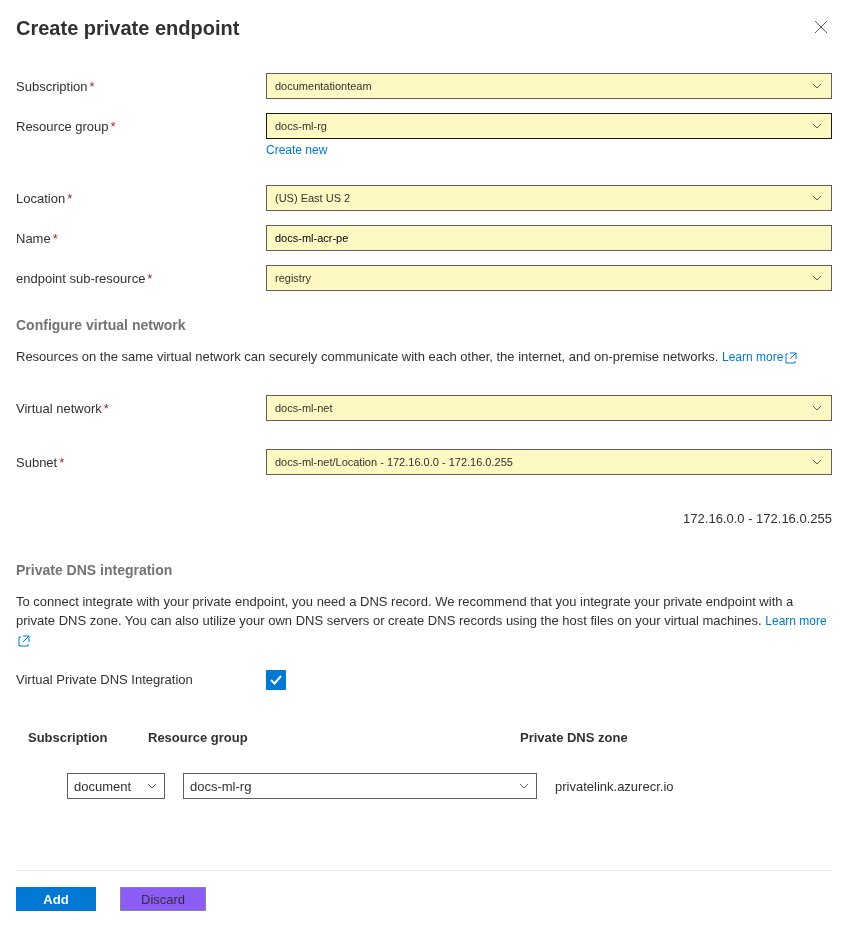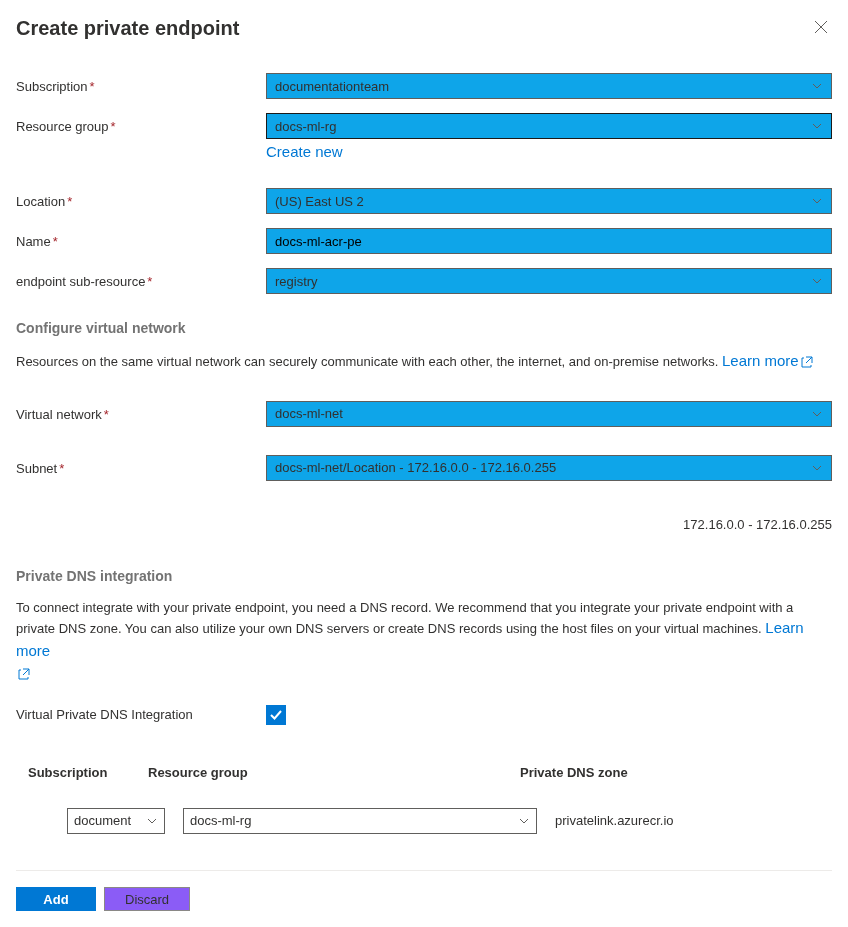--- a/index.html
+++ b/index.html
@@ -65,43 +65,43 @@
       flex: 1;
       display: flex;
       flex-direction: column;
     }
     .select-box, .text-input {
       width: 100%;
       height: 26px;
       border: 1px solid #605e5c;
       padding: 0 8px;
       font-family: inherit;
-      font-size: 13px;
-      background: #0ea5e9;
+      font-size: 11px;
+      background: #fef9c3;
       display: flex;
       align-items: center;
       justify-content: space-between;
       cursor: pointer;
     }
     .select-box.dark-border {
       border: 1px solid #1b1a19;
     }
     .text-input {
       cursor: text;
     }
     .chevron-svg {
       width: 12px;
       height: 12px;
       flex-shrink: 0;
     }
     .link {
       color: #0078d4;
       text-decoration: none;
       cursor: pointer;
-      font-size: 15px;
+      font-size: 12px;
     }
     .create-new-link {
       margin-top: 4px;
     }
     .section-title {
       font-size: 14px;
       font-weight: 600;
       margin-top: 26px;
       margin-bottom: 14px;
       color: #737373;
@@ -202,21 +202,21 @@
       width: 354px;
     }
     .footer-divider {
       border: none;
       border-top: 1px solid #edebe9;
       margin-top: 36px;
     }
     .footer {
       padding-top: 16px;
       display: flex;
-      gap: 8px;
+      gap: 24px;
     }
     .btn-primary {
       background: #0078d4;
       color: #fff;
       border: none;
       padding: 0 20px;
       height: 24px;
       font-size: 13px;
       font-weight: 600;
       font-family: inherit;

